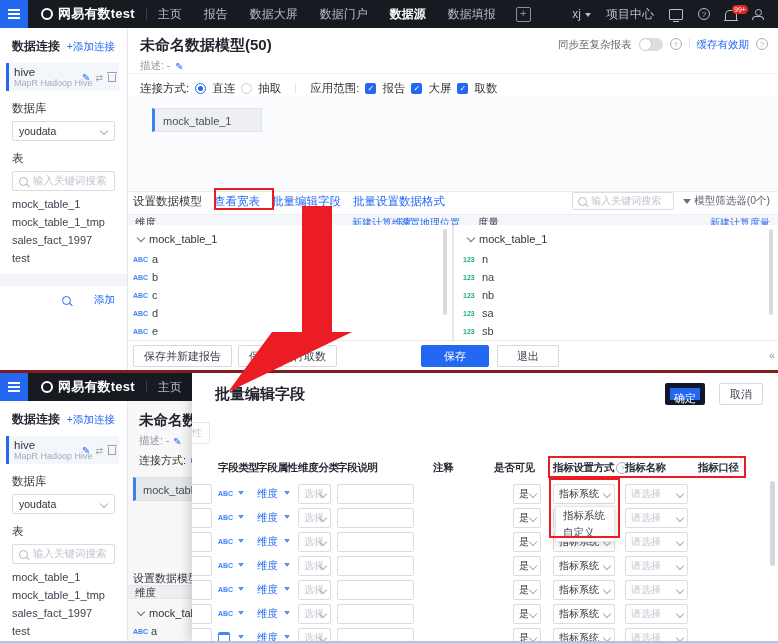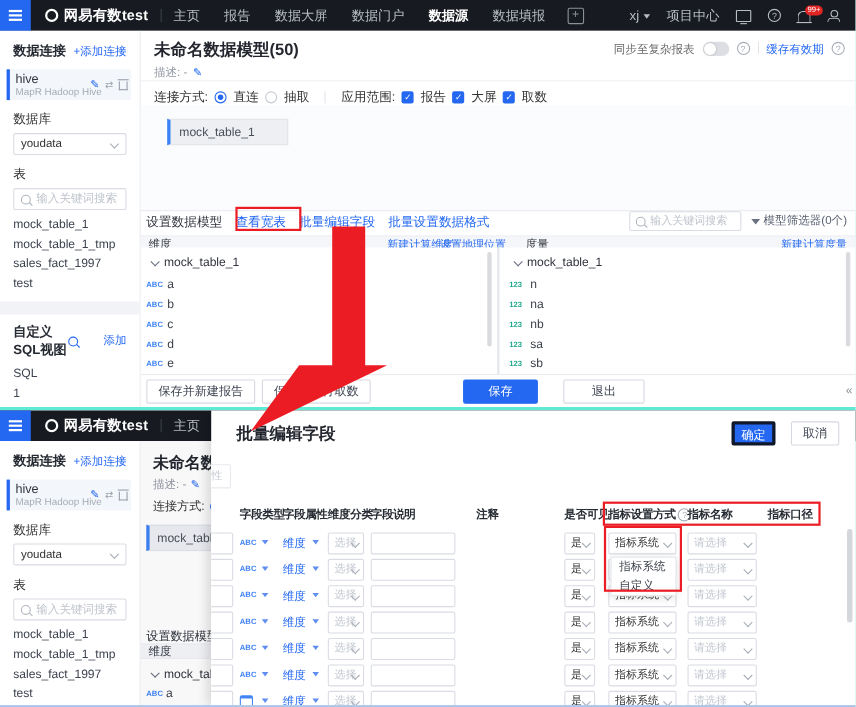--- a/index.html
+++ b/index.html
@@ -1,16 +1,16 @@
 <!DOCTYPE html>
 <html><head>
 <meta charset="utf-8">
 <style>
   html,body{margin:0;padding:0;background:#fff}
-  #root{position:relative;width:778px;height:643px;overflow:hidden;background:#5eead4;
+  #root{position:relative;width:778px;height:643px;overflow:hidden;background:#7f1d1d;
         font-family:"Liberation Sans","DejaVu Sans",sans-serif;-webkit-font-smoothing:antialiased}
   .section{position:absolute;left:0;width:778px;background:#fff;overflow:hidden}
   #s1{top:0;height:370px}
   #s2{top:373px;height:270px;box-sizing:border-box;border-bottom:2px solid #a9c6ea}
 
   
   .nav{position:absolute;left:0;top:0;right:0;height:28px;background:#171a21;display:flex;align-items:center;color:#b9bdc7;font-size:12px}
   .burger{width:28px;height:28px;background:#2468f2;display:flex;flex-direction:column;justify-content:center;align-items:center;gap:2.5px;flex:none}
   .burger i{display:block;width:12px;height:1.5px;background:#fff}
   .logo{display:flex;align-items:center;gap:5px;margin-left:13px;flex:none}
@@ -111,21 +111,21 @@
   .st-conn{left:11px;top:52px;font-size:11px;color:#333;display:flex;gap:5px;align-items:center}
   .st-chip{left:5px;top:76px;width:75px;height:24px;background:#edeff3;border:1px solid #e2e5ea;border-left:3px solid #3b82f6;line-height:24px;padding-left:7px;font-size:11px;color:#4a4f58;box-sizing:border-box;overflow:hidden}
   .st-tab{left:5px;top:170px;font-size:11px;color:#30343d}
   .st-bar{left:0;right:0;top:184px;height:14px;background:#f5f6f9;border-top:1px solid #eef0f3;border-bottom:1px solid #eef0f3;font-size:10.5px;color:#30343d;padding-left:7px;line-height:13px;box-sizing:border-box}
   .st-group{left:10px;top:206px;font-size:11px;color:#30343d;display:flex;gap:5px;align-items:center}
   .st-field{left:5px;top:224px;font-size:11px;color:#3a3f49;display:flex;gap:4px;align-items:center}
 
   .modal{position:absolute;left:192px;top:0;width:586px;height:270px;background:#fff;box-shadow:-4px 0 10px rgba(0,0,0,.14);overflow:hidden}
   .md-title{position:absolute;left:23px;top:12px;font-size:15px;font-weight:700;color:#23262e}
   .md-btn{position:absolute;top:10px;height:22px;box-sizing:border-box;border-radius:2px;font-size:11px;line-height:20px;text-align:center}
-  .md-ok{left:473px;width:40px;background:#2468f2;border:3px solid #0f172a;color:#fff}
+  .md-ok{left:473px;width:40px;background:#2468f2;border:5px solid #0f172a;color:#fff}
   .md-cancel{left:527px;width:44px;background:#fff;border:1px solid #d6d9e0;color:#3d4350}
   .md-toolbar{position:absolute;left:25px;top:49px;height:22px;display:flex;gap:8px}
   .dbtn{height:22px;box-sizing:border-box;border:1px solid #e7e9ee;border-radius:2px;background:#fff;color:#c3c8d1;font-size:10px;line-height:20px;padding:0 7px;white-space:nowrap}
   .dbtn.cut{position:absolute;left:-58px;top:49px}
   .md-col{position:absolute;top:88px;font-size:10.5px;font-weight:700;color:#272b33;white-space:nowrap;letter-spacing:-.3px;display:flex;align-items:center;gap:2px}
   .mrow{position:absolute;left:0;right:0;height:24px}
   .mini-input{position:absolute;height:20px;box-sizing:border-box;border:1px solid #d9dce3;border-radius:2px;background:#fff}
   .sel{position:absolute;height:20px;box-sizing:border-box;border:1px solid #d9dce3;border-radius:2px;background:#fff;font-size:10px;line-height:18px;padding:0 12px 0 5px;color:#333;white-space:nowrap;overflow:hidden}
   .sel .chev{position:absolute;right:4px;top:6px}
   .sel.ph{color:#c1c6cf}
@@ -203,31 +203,25 @@
           <span>输入关键词搜索</span>
         </div>
       <div class="tbl-list">
           <div class="tbl-item">mock_table_1</div>
           <div class="tbl-item">mock_table_1_tmp</div>
           <div class="tbl-item">sales_fact_1997</div>
           <div class="tbl-item">test</div>
         </div>
       <div class="sb-band"></div>
       <div class="sql-head">
-        <span class="sb-title">自定义SQL视图</span>
         <span class="sql-right">
             <span class="mag blue"></span>
             <span class="add-link">添加</span>
           </span>
       </div>
-      <div class="sql-list">
-          <div class="tbl-item">SQL</div>
-          <div class="tbl-item">1</div>
-          <div class="tbl-item">2</div>
-        </div>
     </div>
 
     <div class="main1">
       <div class="m-toprow">
         <span class="m-title">未命名数据模型(50)</span>
         <span class="m-right">
           <span>同步至复杂报表</span>
           <span class="tog"></span>
           <span class="ic-q" style="border-color:#a8adb8;color:#a8adb8">?</span>
           <span class="vsep"></span>
@@ -335,21 +329,21 @@
             </div>
           </div>
         <div class="divider-v"></div>
         <div class="scroll-thumb" style="left:315px;top:4px;height:86px"></div>
         <div class="scroll-thumb" style="right:5px;top:4px;height:86px"></div>
       </div>
       <div class="m-footer">
         <div class="btn" style="left:5px">保存并新建报告</div>
         <div class="btn" style="left:110px">保存并进行取数</div>
         <div class="btn primary" style="left:293px;width:68px">保存</div>
-        <div class="btn" style="left:384px;width:74px">退出</div>
+        <div class="btn" style="left:369px;width:62px">退出</div>
         <div class="collapse">«</div>
       </div>
     </div>
   </div>
 
   <div class="section" id="s2">
     <div class="nav">
       <div class="burger">
           <i></i>
           <i></i>
@@ -427,21 +421,21 @@
       <div class="md-btn md-ok">确定</div>
       <div class="md-btn md-cancel">取消</div>
 
       <div class="dbtn cut">设置字段属性</div>
 
       <div class="md-col" style="left:26px">字段类型</div>
       <div class="md-col" style="left:65px">字段属性</div>
       <div class="md-col" style="left:106px">维度分类</div>
       <div class="md-col" style="left:145px">字段说明</div>
       <div class="md-col" style="left:241px">注释</div>
-      <div class="md-col" style="left:321px">是否可见</div>
+      <div class="md-col" style="left:302px">是否可见</div>
       <div class="md-col" style="left:361px">
           <span>指标设置方式</span>
           <span class="ic-q" style="border-color:#a8adb8;color:#a8adb8;font-weight:400">?</span>
         </div>
       <div class="md-col" style="left:433px">指标名称</div>
       <div class="md-col" style="left:506px">指标口径</div>
 
       <div id="modal-rows">
           <div class="mrow" style="top: 109px;">
             <span class="mini-input" style="left:-14px;top:2px;width:34px"></span>

